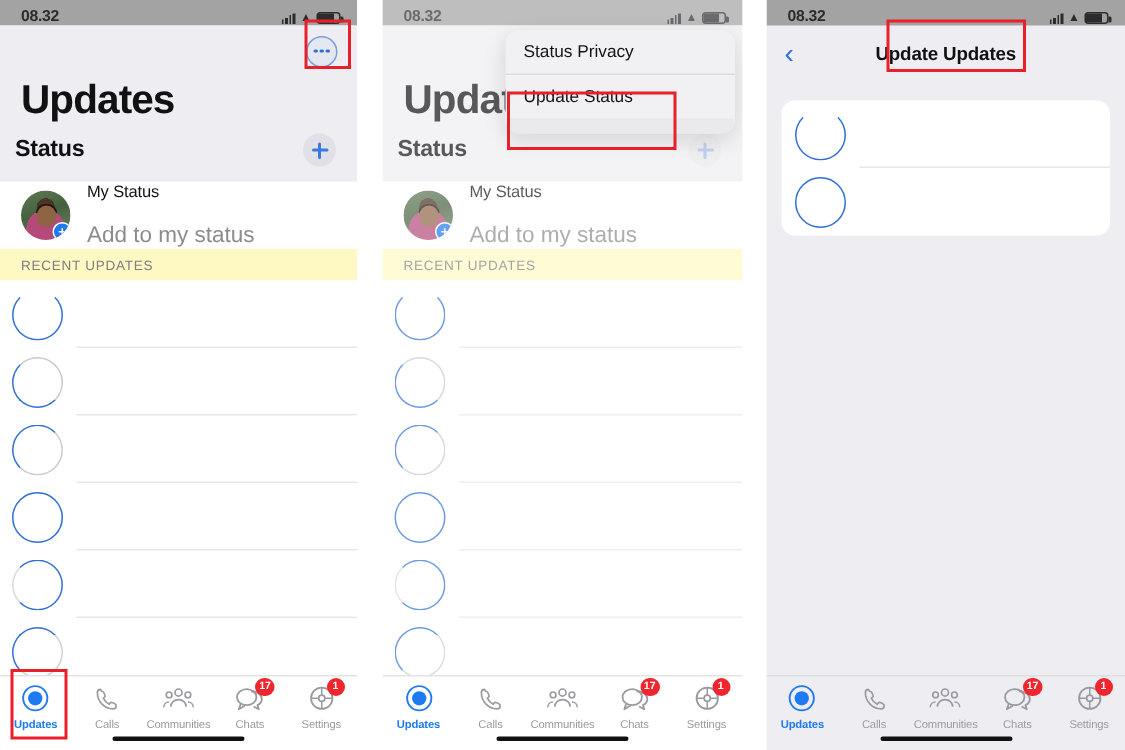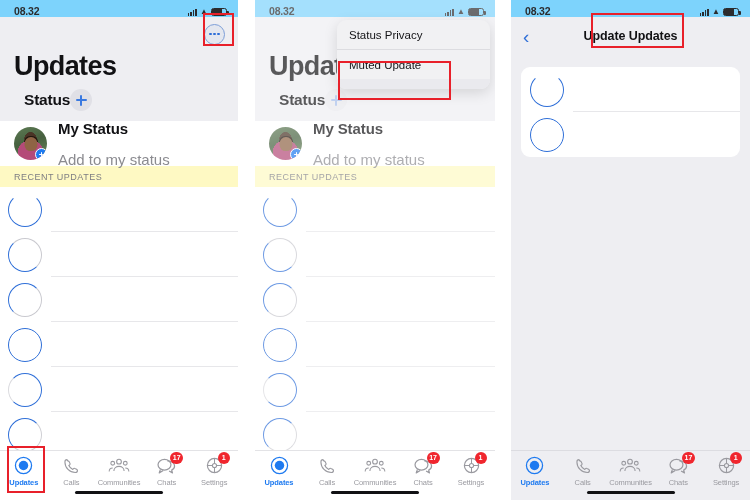--- a/index.html
+++ b/index.html
@@ -26,21 +26,21 @@
   }
   .panel.p1 { width: 238px; }
   .gap { flex: 0 0 17px; background: #ffffff; height: 500px; }
   .panel.p2 { width: 240px; }
   .gap2 { flex: 0 0 16px; background: #ffffff; height: 500px; }
   .panel.p3 { width: 239px; }
 
   
   .statusbar {
     height: 17px;
-    background: #7dd3fc;
+    background: #a3a3a3;
     display: flex;
     align-items: flex-end;
     justify-content: space-between;
     padding: 0 11px 1px 14px;
     position: relative;
   }
   .sb-time {
     font-size: 10.5px;
     font-weight: bold;
     color: #2c2c2e;
@@ -89,22 +89,22 @@
   }
 
   .big-title {
     font-size: 27px; font-weight: bold; color: #111114;
     padding: 0 14px 6px 14px;
     letter-spacing: -0.6px;
     line-height: 30px;
   }
 
   .status-row {
-    display: flex; align-items: center; 
-    padding: 2px 14px 10px 24px;
+    display: flex; align-items: center; justify-content: space-between;
+    padding: 2px 14px 10px 10px;
   }
   .status-label { font-size: 15.5px; font-weight: bold; color: #111114; letter-spacing: -0.2px; }
   .plus-btn {
     width: 22px; height: 22px; border-radius: 50%;
     background: #e0e0e6;
     display: flex; align-items: center; justify-content: center;
     position: relative;
   }
   .plus-btn::before, .plus-btn::after {
     content: ""; position: absolute; background: #3a79e0; border-radius: 1px;
@@ -145,21 +145,21 @@
     width: 13px; height: 13px; border-radius: 50%;
     background: #1e7af0; border: 1.6px solid #ffffff;
     display: flex; align-items: center; justify-content: center;
   }
   .avatar-badge::before, .avatar-badge::after {
     content: ""; position: absolute; background: #ffffff; border-radius: 1px;
   }
   .avatar-badge::before { width: 6px; height: 1.4px; }
   .avatar-badge::after { width: 1.4px; height: 6px; }
   .ms-text { margin-left: 11px; }
-  .ms-title { font-size: 15px; font-weight: bold; color: #111114; letter-spacing: -0.1px; }
+  .ms-title { font-size: 11px; font-weight: normal; color: #111114; letter-spacing: -0.1px; }
   .ms-sub { font-size: 15px; color: #8b8b90; margin-top: 14px; }
 
   
   .section-hdr {
     background: #fef9c3;
     font-size: 9px; color: #7d7d82;
     letter-spacing: 0.5px;
     padding: 6px 14px 5px 14px;
     height: 21px;
   }
@@ -492,21 +492,21 @@
       <div class="list-row nodiv">
           <div class="ring r6"></div>
         </div>
     </div>
 
     <div class="overlay-dim"></div>
 
     <div class="menu">
       <div class="menu-item">Status Privacy</div>
       <div class="menu-sep"></div>
-      <div class="menu-item">Muted Update</div>
+      <div class="menu-item">Update Status</div>
       <div class="menu-foot"></div>
     </div>
 
     <div class="tabbar">
       <div class="tab active">
         <div class="ticon">
           <svg width="19" height="19" viewBox="0 0 24 24">
               <circle cx="12" cy="12" r="10.2" fill="none" stroke="#1e7af0" stroke-width="1.6"></circle>
               <circle cx="12" cy="12" r="6" fill="#1e7af0"></circle>
             </svg>

